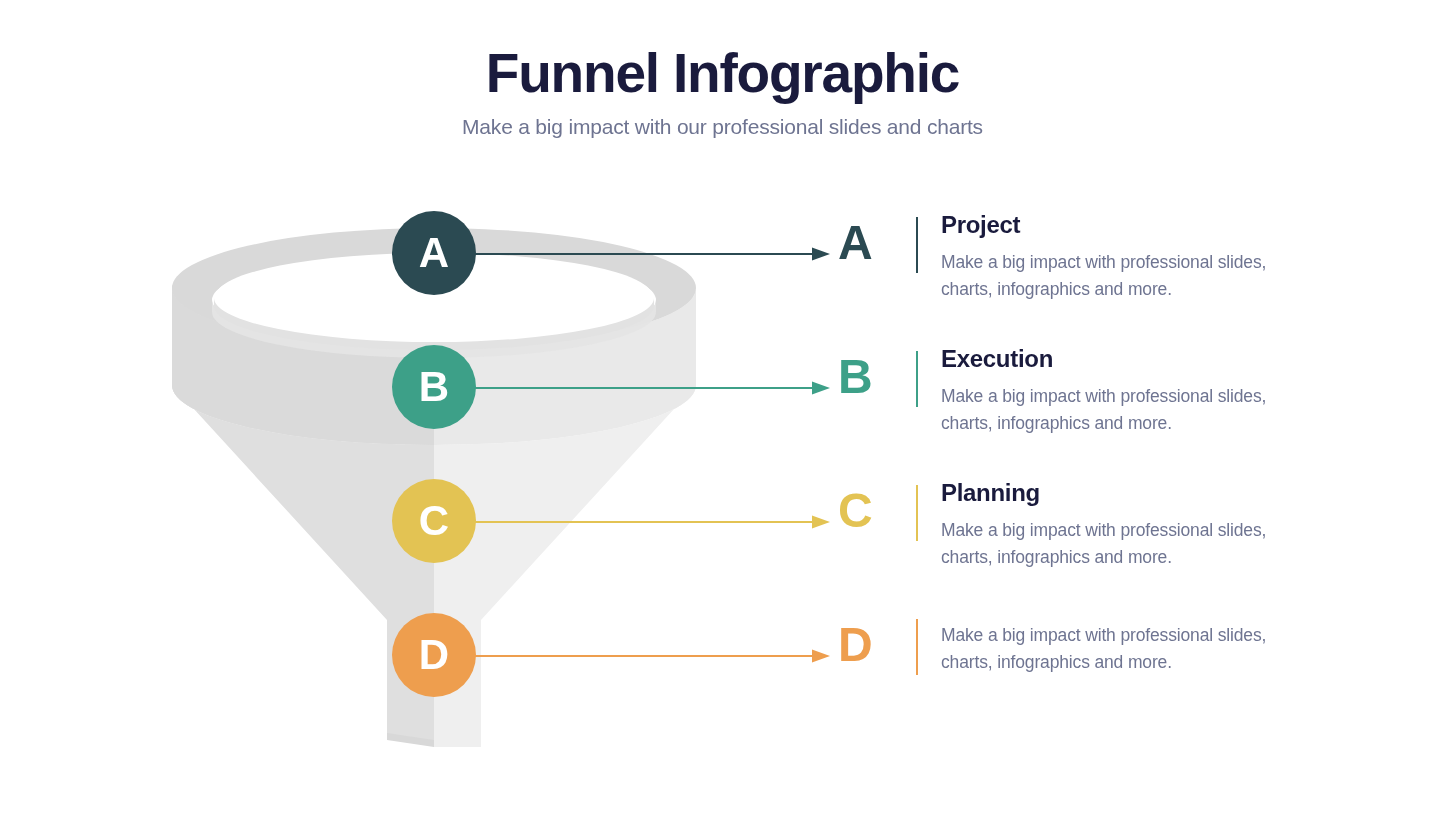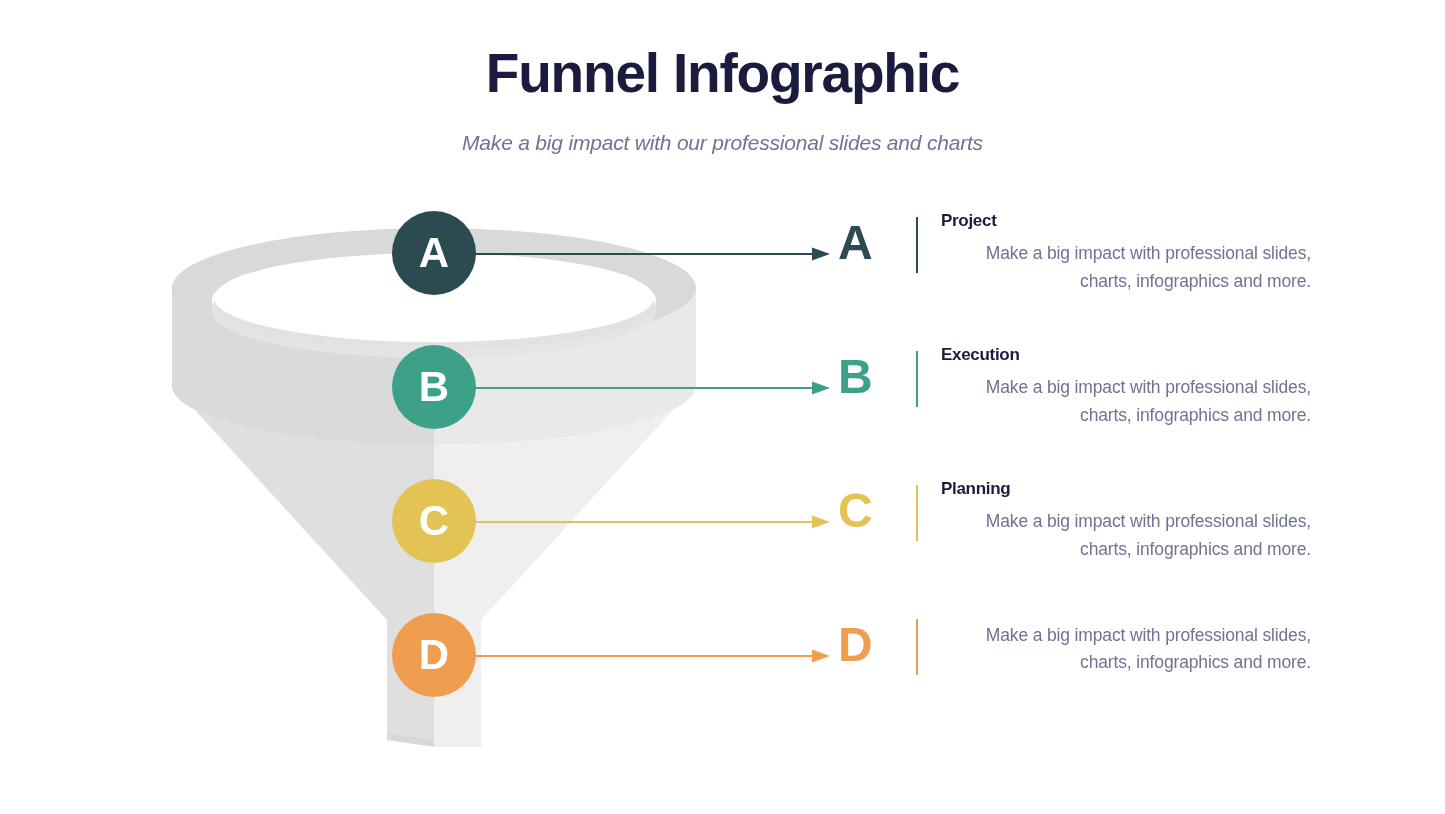--- a/index.html
+++ b/index.html
@@ -26,26 +26,25 @@
     text-align: center;
   }
   .title {
     font-size: 55px;
     font-weight: bold;
     color: #1a1b3d;
     letter-spacing: -1.2px;
     line-height: 1.08;
   }
   .subtitle {
-    margin-top: 28px;
+    margin-top: 12px;
     font-size: 21px;
     font-weight: normal;
     color: #6e7491;
     letter-spacing: -0.2px;
-    font-style: italic;
   }
 
   
   .funnel-wrap {
     position: absolute;
     left: 150px;
     top: 200px;
     width: 560px;
     height: 570px;
   }
@@ -121,33 +120,32 @@
   }
 
   
   .text-block {
     position: absolute;
     left: 941px;
     top: 26px;
     width: 370px;
   }
   .item-title {
-    font-size: 17px;
+    font-size: 24px;
     font-weight: bold;
     color: #1a1b3d;
     letter-spacing: -0.3px;
     line-height: 1.2;
   }
   .item-desc {
     margin-top: 9px;
     font-size: 17.5px;
     color: #6e7491;
     line-height: 1.56;
     letter-spacing: -0.15px;
-    text-align: right;
   }
 </style>
 </head>
 <body>
 
 <div class="slide">
 
   <div class="header">
     <div class="title">Funnel Infographic</div>
     <div class="subtitle">Make a big impact with our professional slides and charts</div>

